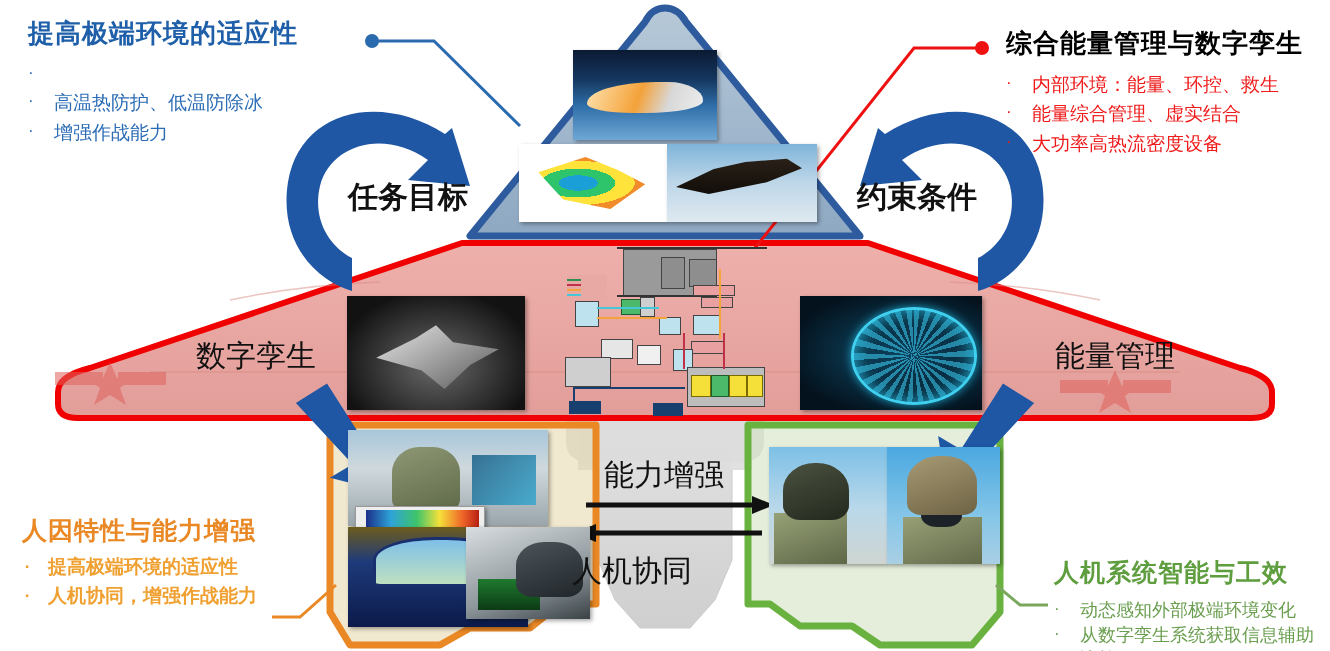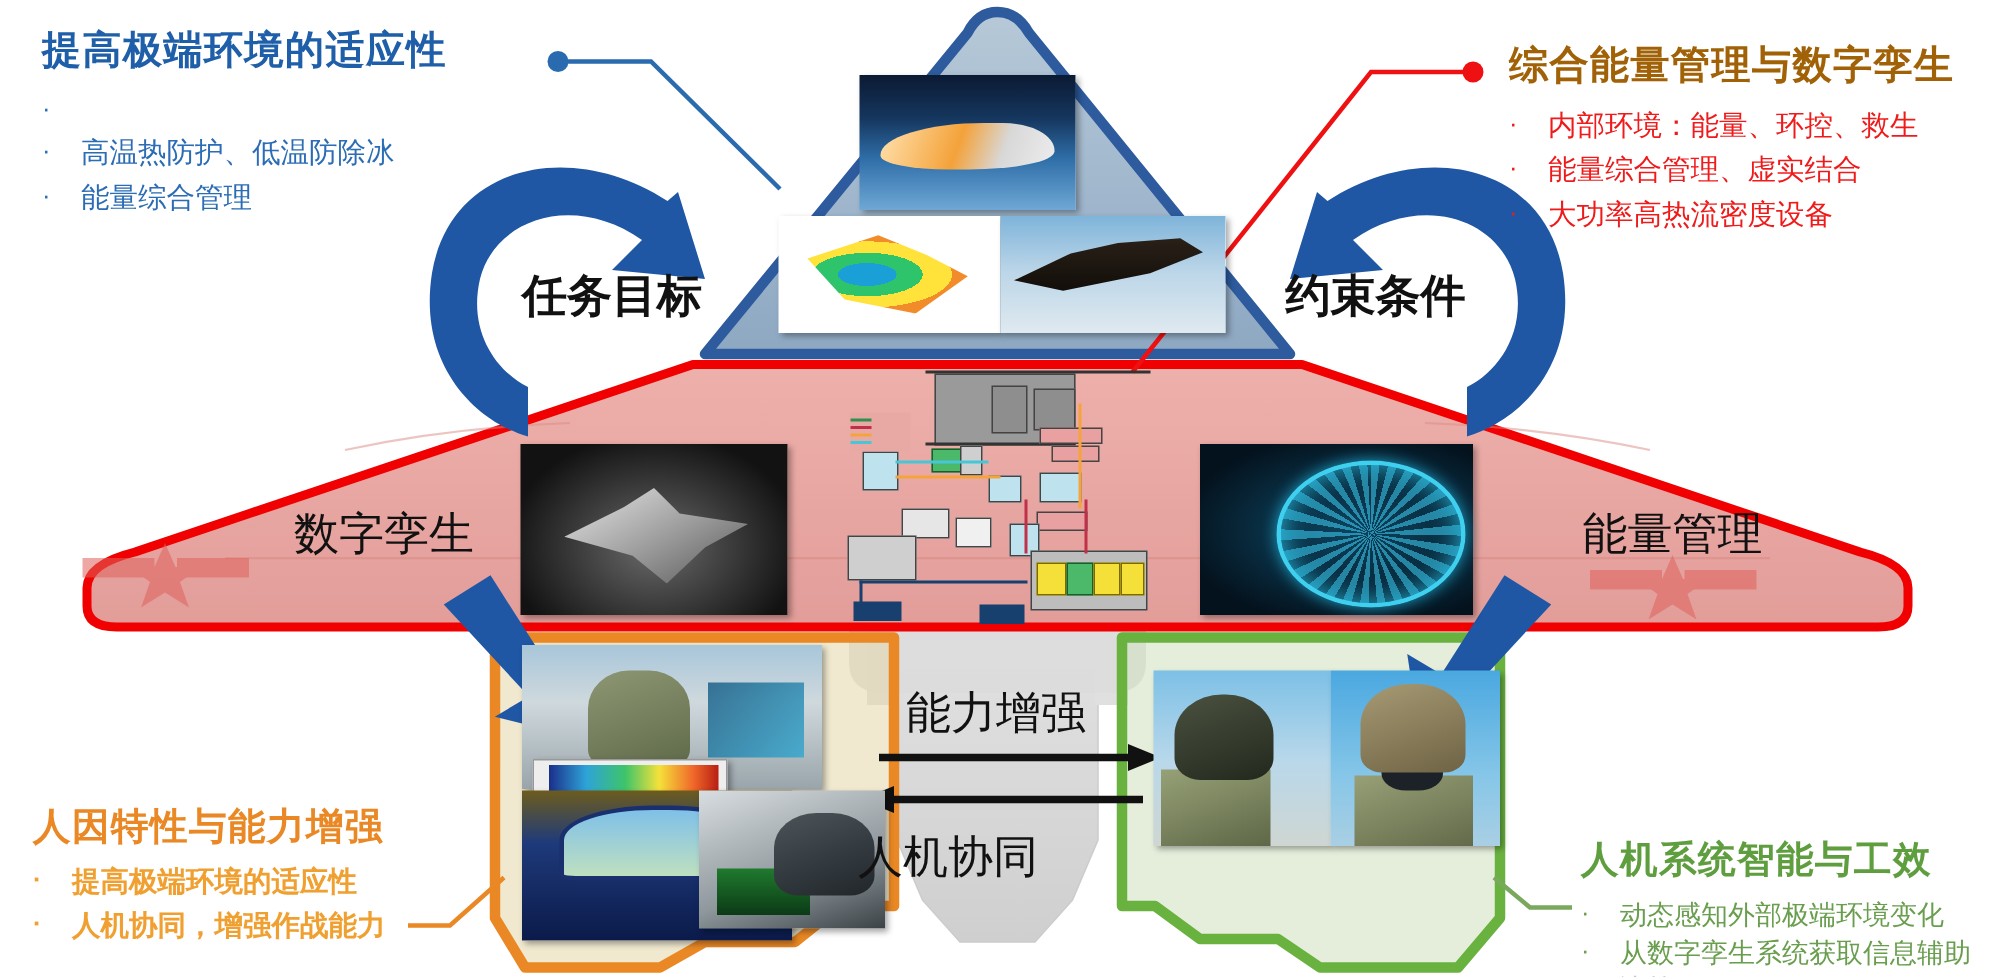--- a/index.html
+++ b/index.html
@@ -16,26 +16,26 @@
   .bullets li .txt{font-size:19px;}
 
   
   #tl{left:28px;top:16px;}
   #tl .hdr{color:#1f5fa9;font-size:26px;}
   #tl .bullets{margin-top:11px;color:#2b6cb5;}
   #tl .bullets li{margin-bottom:5px;}
 
   
   #tr{left:1006px;top:26px;}
-  #tr .hdr{color:#a16207;font-size:26px;}
+  #tr .hdr{color:#000000;font-size:26px;}
   #tr .bullets{margin-top:11px;color:#ef1b1b;}
   #tr .bullets li{margin-bottom:4px;}
 
   
-  #bl{left:22px;top:534px;}
+  #bl{left:22px;top:514px;font-family:Liberation Mono, monospace;}
   #bl .hdr{color:#e98824;font-size:25px;}
   #bl .bullets{margin-top:9px;color:#f0a030;font-weight:bold;}
   #bl .bullets li{margin-bottom:4px;}
   #bl .bullets li .txt{font-size:19px;}
 
   
   #br{left:1022px;top:556px;margin-left:32px;}
   #br .hdr{color:#5f9e3f;font-size:25px;}
   #br .bullets{margin-top:9px;color:#6a9e4f;}
   #br .bullets li{margin-bottom:1px;}
@@ -320,21 +320,21 @@
     <ul class="bullets">
       <li>
         <span class="bul">·</span>
       </li>
       <li>
         <span class="bul">·</span>
         <span class="txt">高温热防护、低温防除冰</span>
       </li>
       <li>
         <span class="bul">·</span>
-        <span class="txt">能量综合管理</span>
+        <span class="txt">增强作战能力</span>
       </li>
     </ul>
   </div>
 
   <div class="abs" id="tr">
     <div class="hdr">综合能量管理与数字孪生</div>
     <ul class="bullets">
       <li>
         <span class="bul">·</span>
         <span class="txt">内部环境：能量、环控、救生</span>

